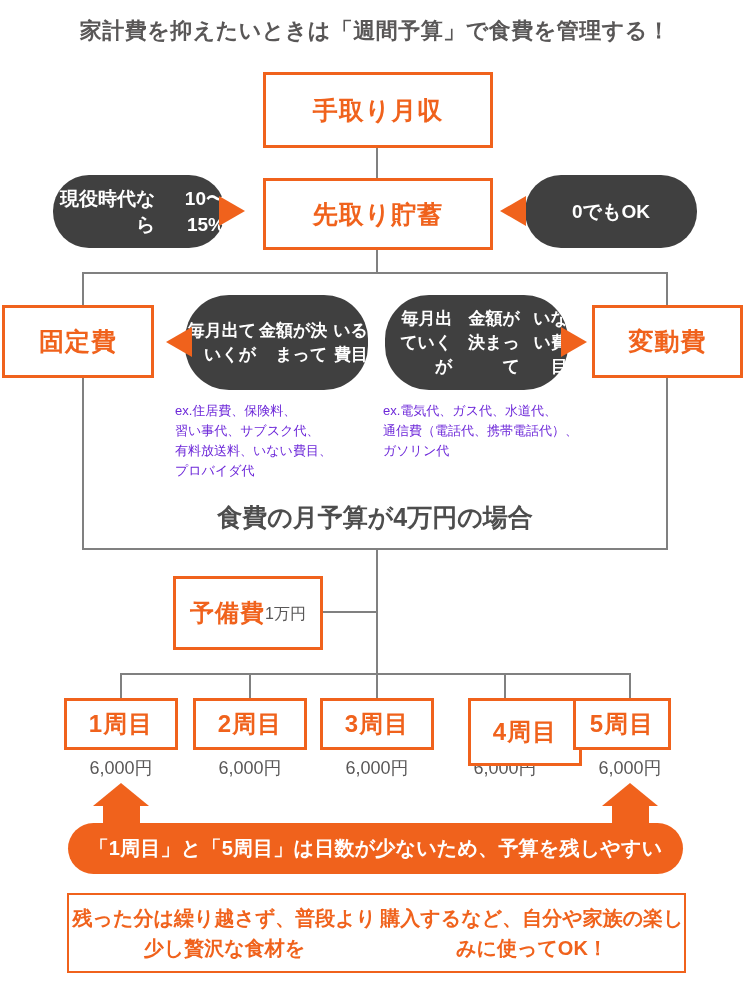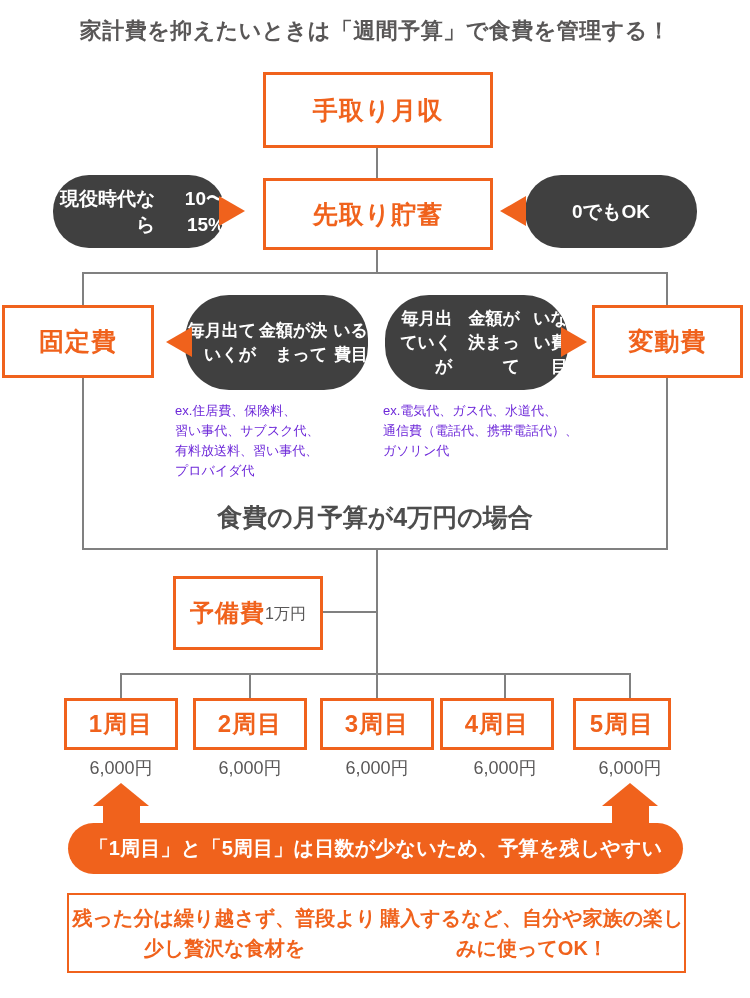--- a/index.html
+++ b/index.html
@@ -107,21 +107,21 @@
   <div class="bubble mid-bubble" style="left:385px;top:295px;">
     <span class="bl">毎月出ていくが</span>
     <span class="bl">金額が決まって</span>
     <span class="bl">いない費目</span>
   </div>
   <div class="tip tip-right" style="left:561px;top:327px;"></div>
 
   <div class="ex-list" style="left:175px;top:401px;">
     <span>ex.住居費、保険料、</span>
     <span>習い事代、サブスク代、</span>
-    <span>有料放送料、習い事代、</span>
+    <span>有料放送料、いない費目、</span>
     <span>プロバイダ代</span>
   </div>
   <div class="ex-list" style="left:383px;top:401px;">
     <span>ex.電気代、ガス代、水道代、</span>
     <span>通信費（電話代、携帯電話代）、</span>
     <span>ガソリン代</span>
   </div>
 
   <div class="budget-case">食費の月予算が4万円の場合</div>
 
@@ -142,21 +142,21 @@
 
   <div class="obox" style="left:64px;top:698px;width:114px;height:52px;">
     <span class="lbl" style="font-size:24px;">1周目</span>
   </div>
   <div class="obox" style="left:193px;top:698px;width:114px;height:52px;">
     <span class="lbl" style="font-size:24px;">2周目</span>
   </div>
   <div class="obox" style="left:320px;top:698px;width:114px;height:52px;">
     <span class="lbl" style="font-size:24px;">3周目</span>
   </div>
-  <div class="obox" style="left:440px;top:698px;width:114px;height:52px;">
+  <div class="obox" style="left:468px;top:698px;width:114px;height:68px;">
     <span class="lbl" style="font-size:24px;">4周目</span>
   </div>
   <div class="obox" style="left:573px;top:698px;width:98px;height:52px;">
     <span class="lbl" style="font-size:24px;">5周目</span>
   </div>
 
   <div class="week-amount" style="left:64px;width:114px;">6,000円</div>
   <div class="week-amount" style="left:193px;width:114px;">6,000円</div>
   <div class="week-amount" style="left:320px;width:114px;">6,000円</div>
   <div class="week-amount" style="left:448px;width:114px;">6,000円</div>

